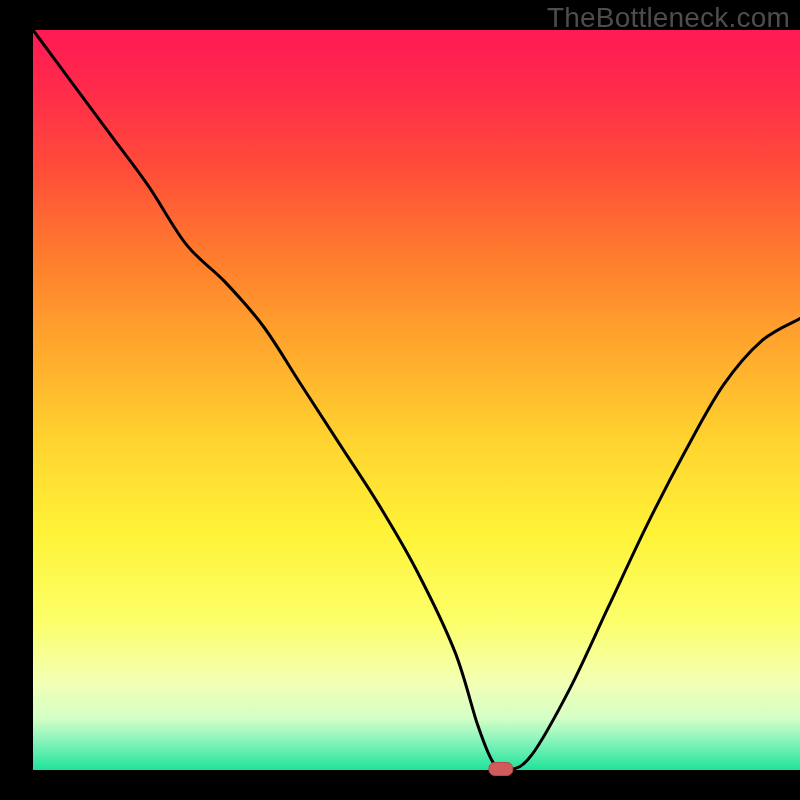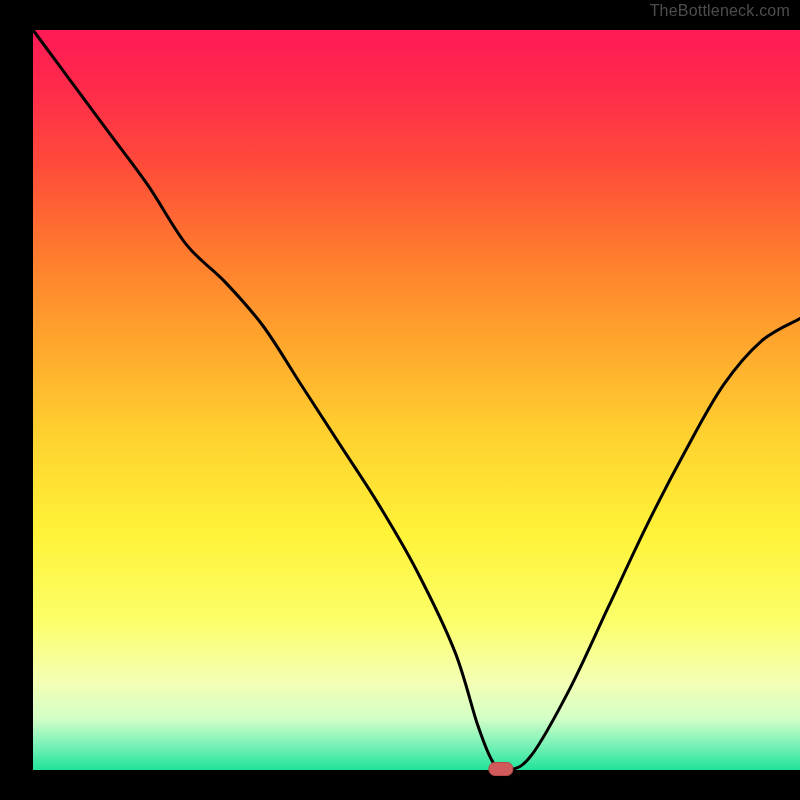--- a/index.html
+++ b/index.html
@@ -15,21 +15,21 @@
     position: relative;
     width: 800px;
     height: 800px;
     background: #000;
   }
   .watermark {
     position: absolute;
     top: 2px;
     right: 10px;
     color: #4d4d4d;
-    font-size: 16px;
+    font-size: 28px;
     font-weight: 500;
     z-index: 10;
     letter-spacing: 0.2px;
   }
   svg.plot {
     position: absolute;
     left: 0;
     top: 0;
   }
 </style>

